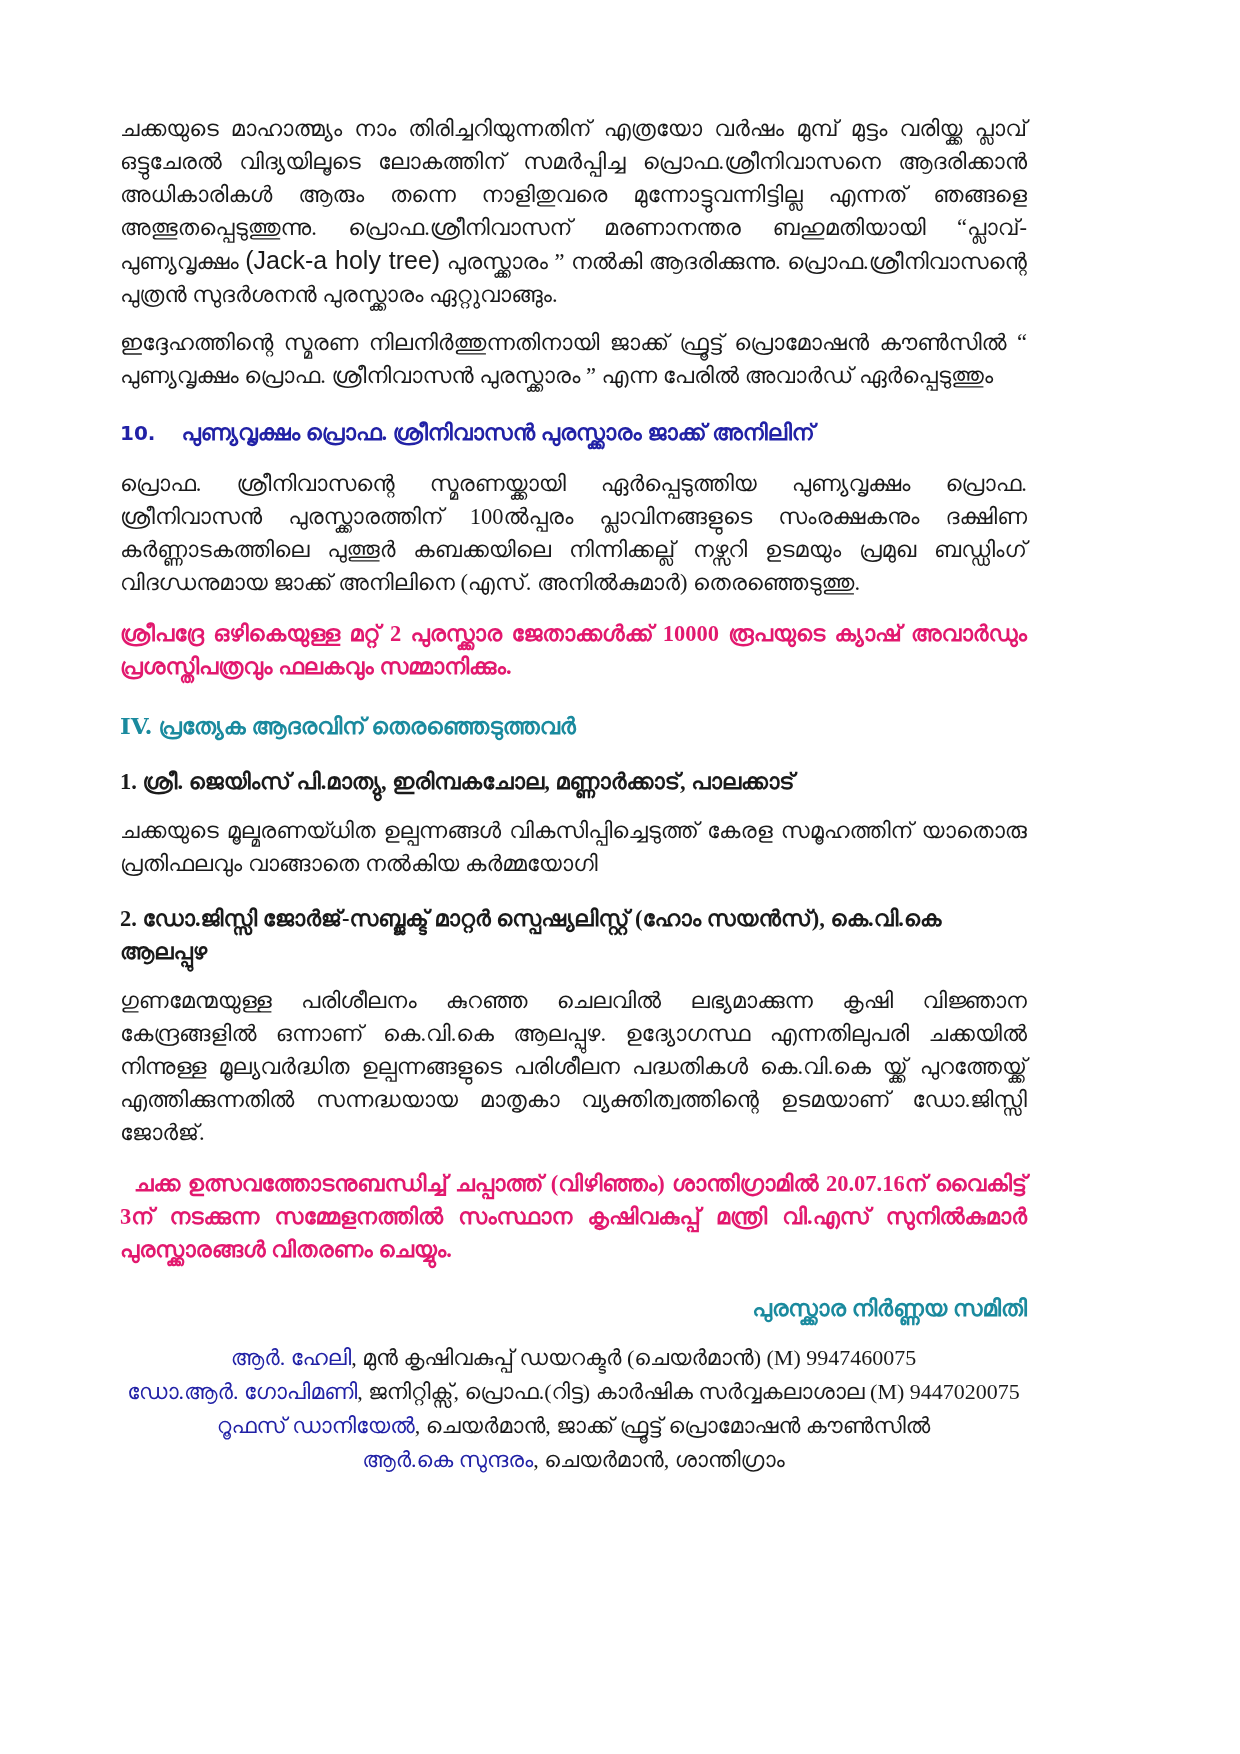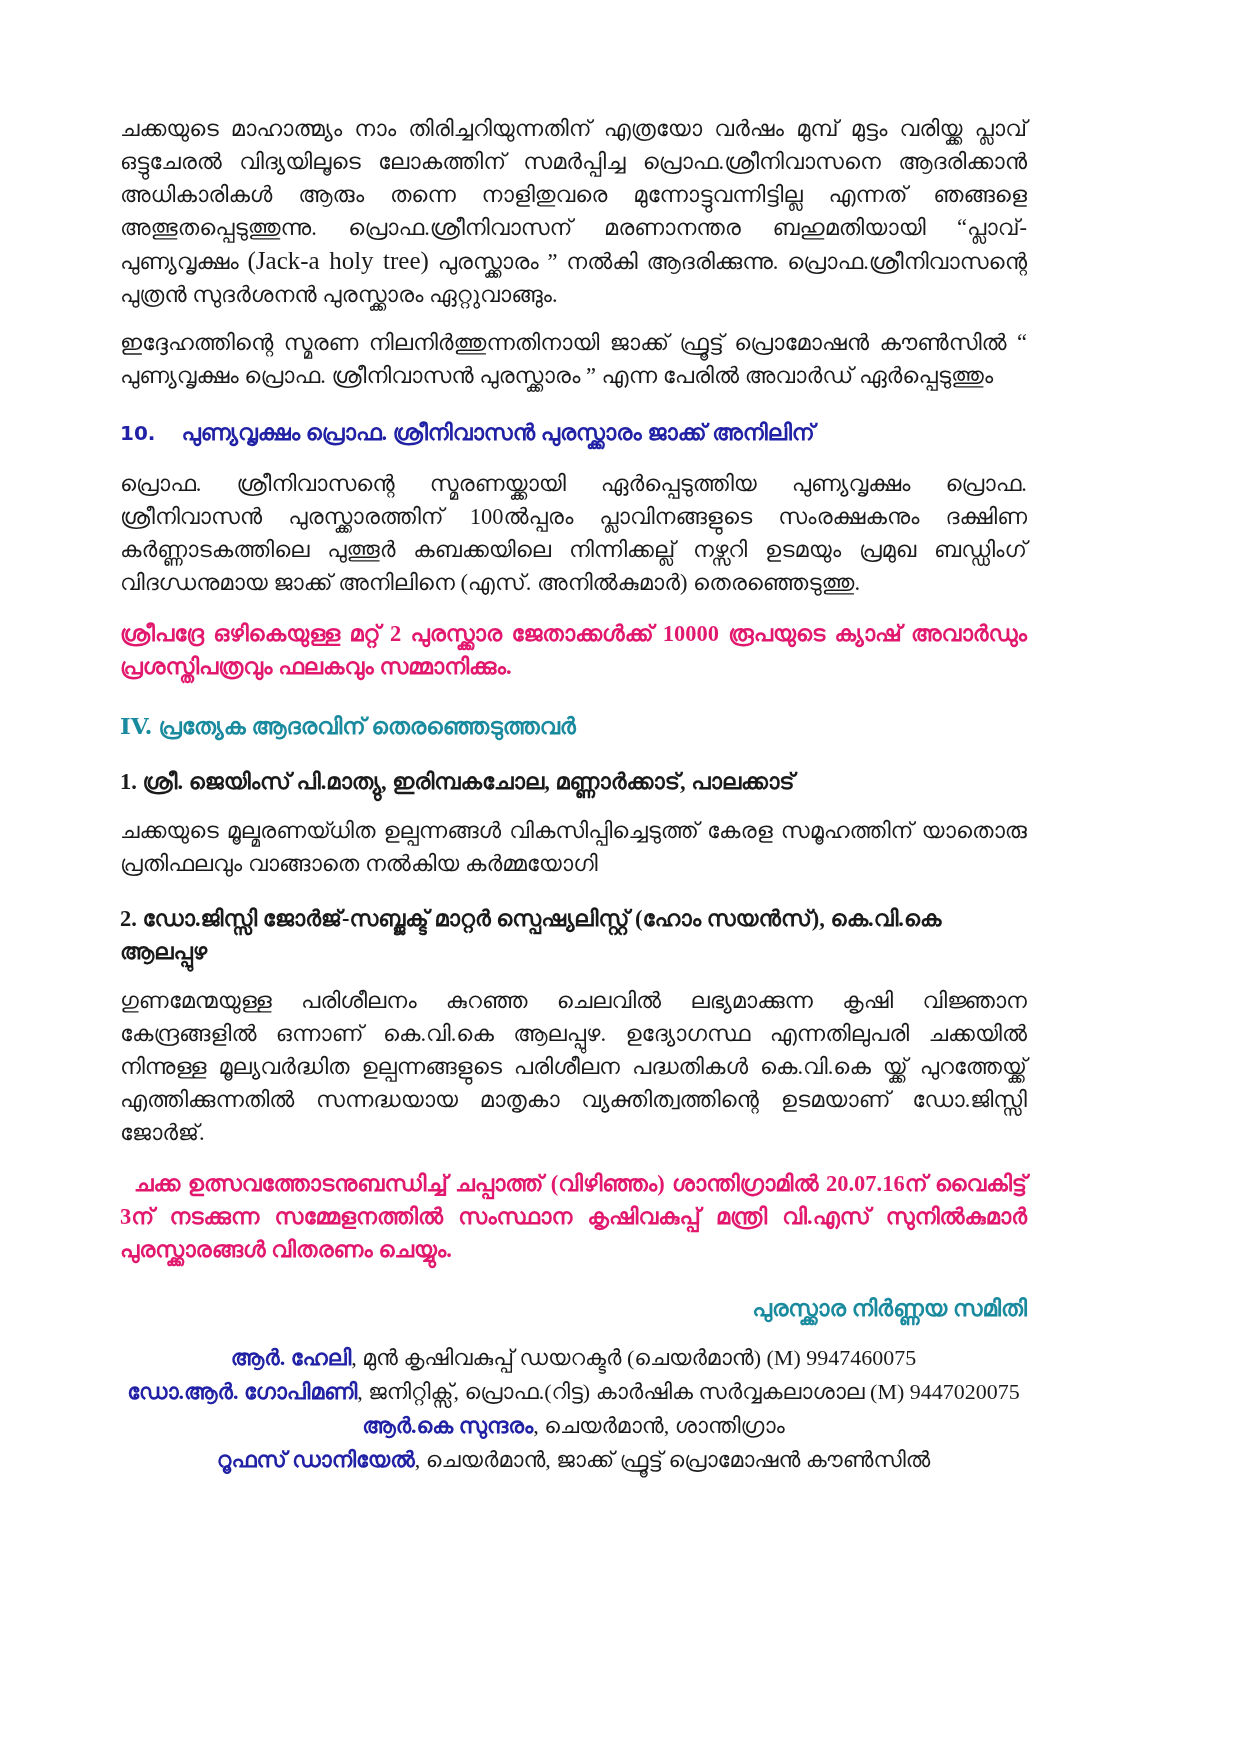--- a/index.html
+++ b/index.html
@@ -9,21 +9,21 @@
   body{background:#c9c9c9;}
   .page{
     width:1240px; height:1754px; background:var(--page_bg,#fff);
     margin:0 auto; box-sizing:border-box;
     padding:112px 213px 0 120px;
     font-family:"Liberation Serif","DejaVu Serif",serif;
     color:var(--body,#1a1a1a);
     font-size:22.5px; line-height:33px;
   }
   .body-para{ text-align:justify; margin:0 0 15px 0; }
-  .latin-phrase{ font-family:Liberation Serif, serif; font-size:25px; }
+  .latin-phrase{ font-family:Liberation Sans, sans-serif; font-size:25px; }
   .heading-blue{
     color:var(--blue,#2121a6); font-weight:bold; font-size:22.5px;
     margin:24px 0 17px 0;
   }
   .heading-blue .h-num{ font-family:"DejaVu Sans","Liberation Sans",sans-serif; font-size:20px; margin-right:26px;margin-top:11px; }
   .heading-teal{
     color:var(--teal,#1a8a9e); font-weight:bold; font-size:23px;
     margin:26px 0 17px 0;
   }
   .heading-teal .h-num{ font-family:"DejaVu Serif",serif; margin-right:6px; }
@@ -32,21 +32,21 @@
     margin:18px 0 15px 0;
   }
   .pink-para.indented{ text-indent:14px; }
   .bold-item{ font-weight:bold; margin:22px 0 16px 0; }
   .committee-title{
     color:var(--teal,#1a8a9e); font-weight:bold; text-align:right;
     font-size:23px; margin:26px 0 16px 0;
   }
   .committee{ text-align:center; line-height:34px; font-size:22px; }
   .committee-member{}
-  .member-name{ color:var(--blue,#2121a6); font-weight:bold; }
+  .member-name{ color:var(--blue,#2121a6); font-weight:normal; }
   .member-details{ color:var(--body,#1a1a1a); }
 </style>
 </head>
 <body>
 
 <div class="page">
 
   <p class="body-para"><span>ചക്കയുടെ മാഹാത്മ്യം നാം തിരിച്ചറിയുന്നതിന് എത്രയോ വർഷം മുമ്പ് മുട്ടം വരിയ്ക്ക പ്ലാവ് ഒട്ടുചേരൽ വിദ്യയിലൂടെ ലോകത്തിന് സമർപ്പിച്ച പ്രൊഫ.ശ്രീനിവാസനെ ആദരിക്കാൻ അധികാരികൾ ആരും തന്നെ നാളിതുവരെ മുന്നോട്ടുവന്നിട്ടില്ല എന്നത് ഞങ്ങളെ അത്ഭുതപ്പെടുത്തുന്നു. പ്രൊഫ.ശ്രീനിവാസന് മരണാനന്തര ബഹുമതിയായി “പ്ലാവ്-പുണ്യവൃക്ഷം </span><span class="latin-phrase">(Jack-a holy tree)</span><span> പുരസ്ക്കാരം ” നൽകി ആദരിക്കുന്നു.  പ്രൊഫ.ശ്രീനിവാസന്റെ പുത്രൻ സുദർശനൻ പുരസ്ക്കാരം ഏറ്റുവാങ്ങും.</span></p>
 
   <p class="body-para">ഇദ്ദേഹത്തിന്റെ സ്മരണ നിലനിർത്തുന്നതിനായി ജാക്ക് ഫ്രൂട്ട് പ്രൊമോഷൻ കൗൺസിൽ “ പുണ്യവൃക്ഷം പ്രൊഫ. ശ്രീനിവാസൻ പുരസ്ക്കാരം ” എന്ന പേരിൽ  അവാർഡ് ഏർപ്പെടുത്തും</p>
@@ -67,17 +67,17 @@
 
   <p class="body-para">ഗുണമേന്മയുള്ള പരിശീലനം കുറഞ്ഞ ചെലവിൽ ലഭ്യമാക്കുന്ന കൃഷി വിജ്ഞാന കേന്ദ്രങ്ങളിൽ ഒന്നാണ് കെ.വി.കെ ആലപ്പുഴ.  ഉദ്യോഗസ്ഥ എന്നതിലുപരി ചക്കയിൽ നിന്നുള്ള മൂല്യവർദ്ധിത ഉല്പന്നങ്ങളുടെ പരിശീലന പദ്ധതികൾ കെ.വി.കെ യ്ക്ക് പുറത്തേയ്ക്ക് എത്തിക്കുന്നതിൽ സന്നദ്ധയായ മാതൃകാ വ്യക്തിത്വത്തിന്റെ ഉടമയാണ് ഡോ.ജിസ്സി ജോർജ്.</p>
 
   <p class="pink-para indented">ചക്ക ഉത്സവത്തോടനുബന്ധിച്ച് ചപ്പാത്ത് (വിഴിഞ്ഞം) ശാന്തിഗ്രാമിൽ 20.07.16ന് വൈകിട്ട് 3ന് നടക്കുന്ന സമ്മേളനത്തിൽ സംസ്ഥാന കൃഷിവകുപ്പ് മന്ത്രി വി.എസ് സുനിൽകുമാർ പുരസ്ക്കാരങ്ങൾ വിതരണം ചെയ്യും.</p>
 
   <h3 class="committee-title">പുരസ്ക്കാര നിർണ്ണയ സമിതി</h3>
 
   <div class="committee">
     <div class="committee-member"><span class="member-name">ആർ. ഹേലി</span><span class="member-details">, മുൻ കൃഷിവകുപ്പ് ഡയറക്ടർ (ചെയർമാൻ) (M) 9947460075</span></div>
     <div class="committee-member"><span class="member-name">ഡോ.ആർ. ഗോപിമണി</span><span class="member-details">, ജനിറ്റിക്സ്, പ്രൊഫ.(റിട്ട) കാർഷിക സർവ്വകലാശാല (M) 9447020075</span></div>
+    <div class="committee-member"><span class="member-name">റൂഫസ് ഡാനിയേൽ</span><span class="member-details">, ചെയർമാൻ, ജാക്ക് ഫ്രൂട്ട് പ്രൊമോഷൻ കൗൺസിൽ</span></div>
     <div class="committee-member"><span class="member-name">ആർ.കെ സുന്ദരം</span><span class="member-details">, ചെയർമാൻ, ശാന്തിഗ്രാം</span></div>
-    <div class="committee-member"><span class="member-name">റൂഫസ് ഡാനിയേൽ</span><span class="member-details">, ചെയർമാൻ, ജാക്ക് ഫ്രൂട്ട് പ്രൊമോഷൻ കൗൺസിൽ</span></div>
   </div>
 
 </div>
 
 </body></html>

